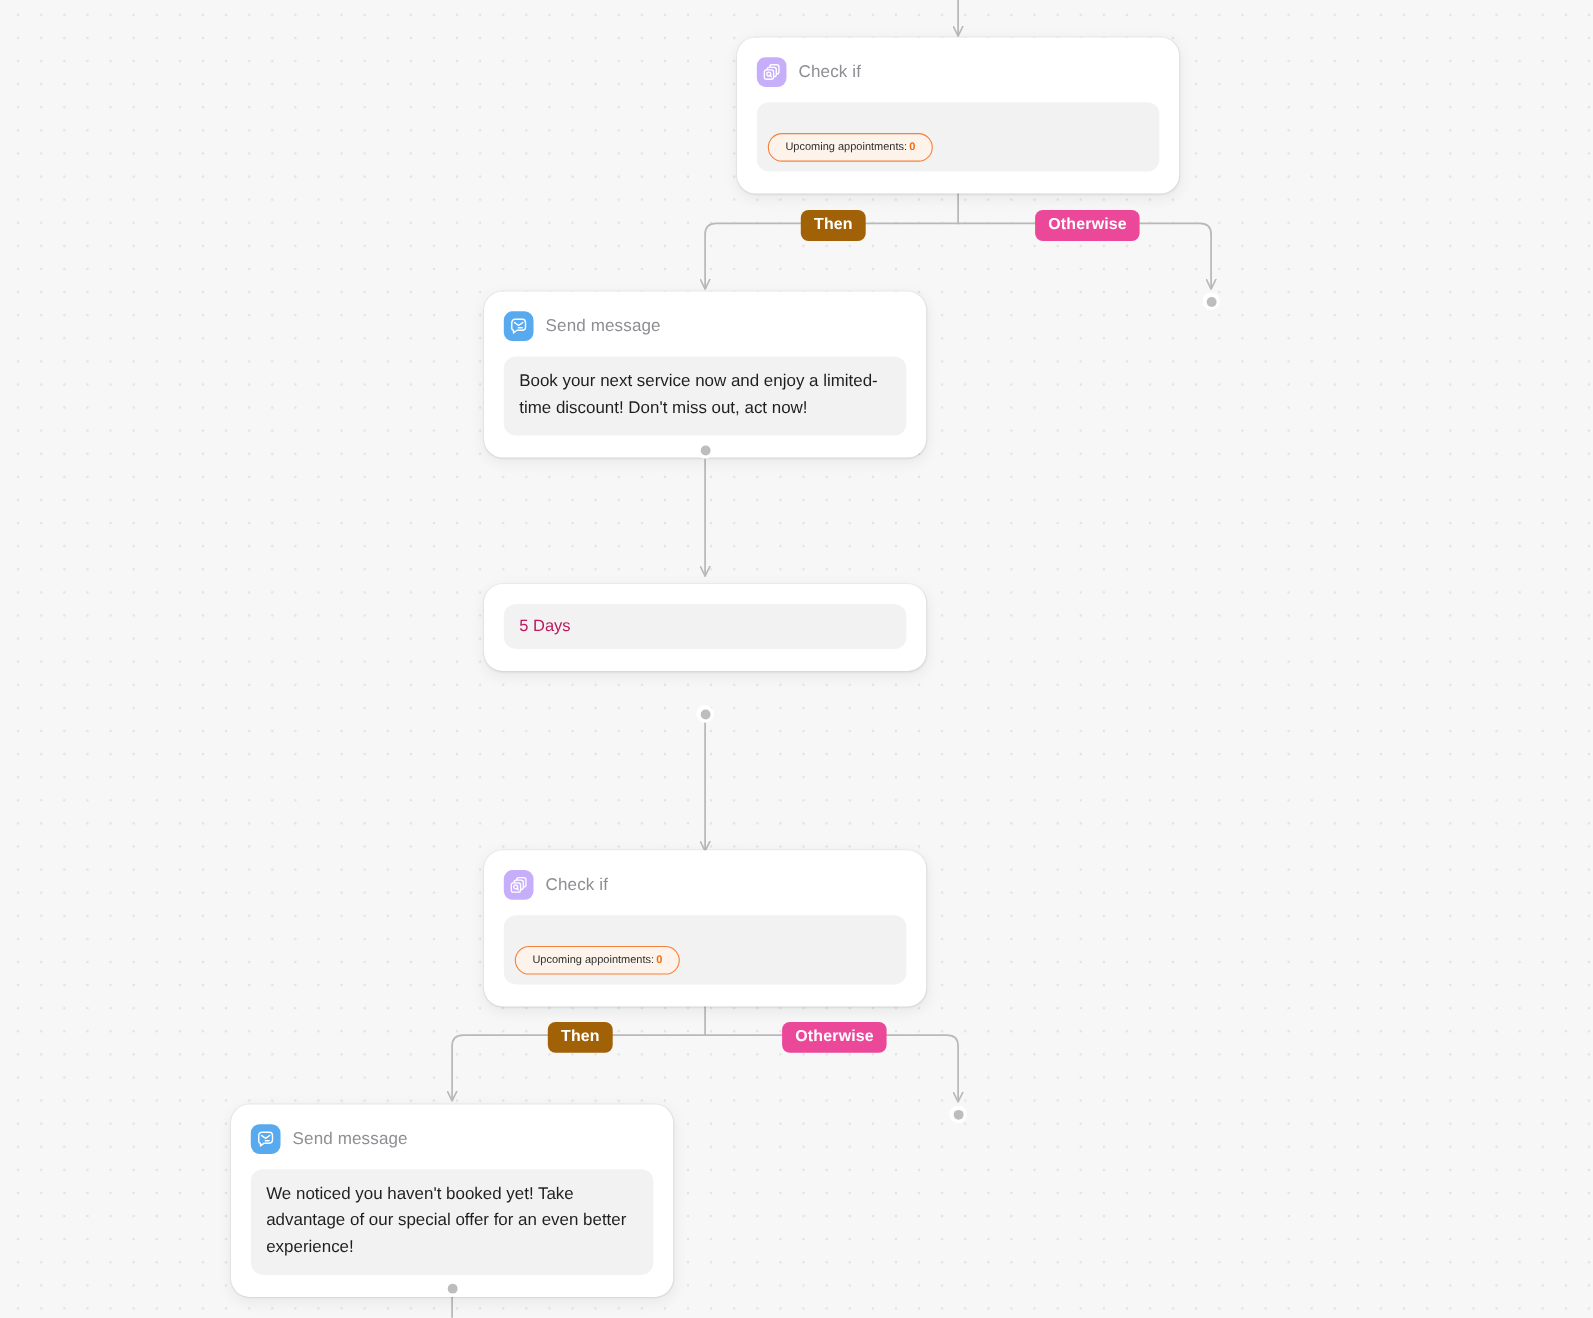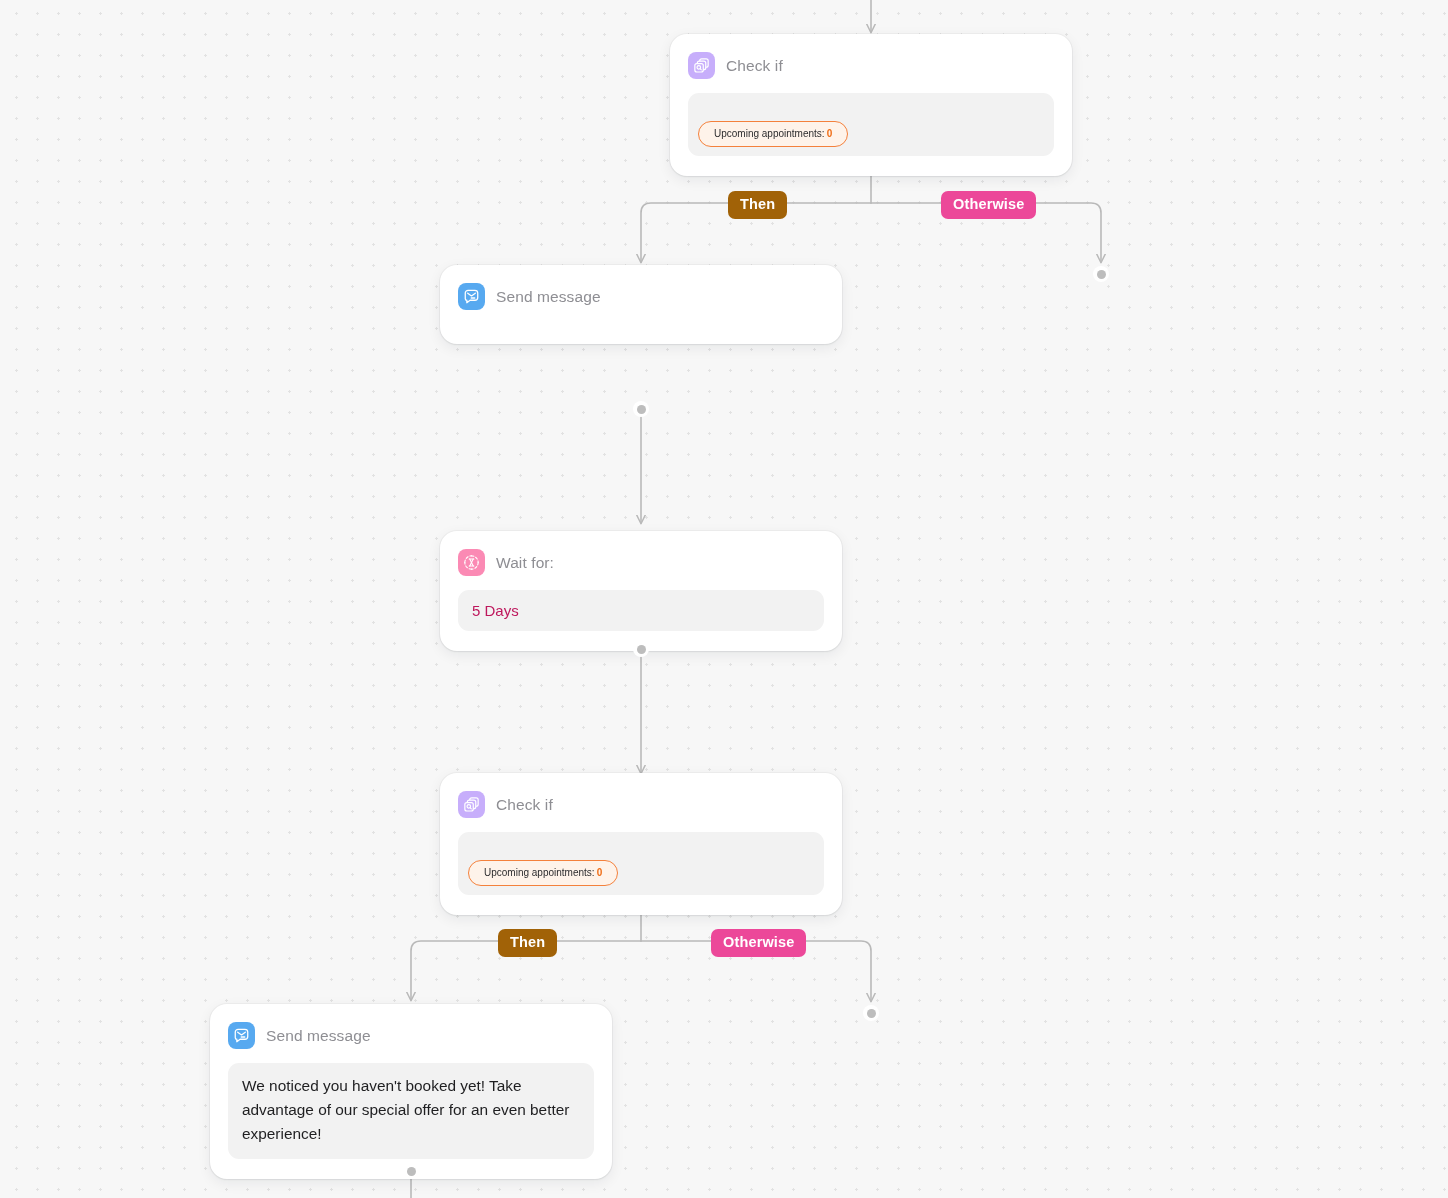--- a/index.html
+++ b/index.html
@@ -214,40 +214,26 @@
     <div class="node-head">
       <span class="node-icon icon-send">
         <svg width="17" height="17" viewBox="0 0 24 24" fill="none" stroke="#ffffff" stroke-width="1.8" stroke-linecap="round" stroke-linejoin="round">
           <path d="M3.2 7.2a4 4 0 0 1 4-4h9.6a4 4 0 0 1 4 4v6.1a4 4 0 0 1-4 4H10l-4.6 3.5v-3.5a2.2 2.2 0 0 1-2.2-2.2z"></path>
           <path d="M6.6 7.3 L 12 11.2 L 17.4 7.3"></path>
           <line x1="11.6" y1="14.1" x2="16.6" y2="14.1"></line>
         </svg>
       </span>
       <span class="node-title">Send message</span>
     </div>
+    <div class="panel panel-text">Book your next service now and enjoy a limited-time discount! Don't miss out, act now!</div>
   </div>
 
   <div class="port" style="left:633px; top:401px;"></div>
 
   <div class="node" style="left:440px; top:531px; width:402px;">
-    <div class="node-head">
-      <span class="node-icon icon-wait">
-        <svg width="17" height="17" viewBox="0 0 24 24" fill="none" stroke="#ffffff" stroke-width="1.6" stroke-linecap="round" stroke-linejoin="round">
-          <path d="M12 2.6a9.4 9.4 0 0 1 9.4 9.4" stroke-dasharray="3.4 2.8"></path>
-          <path d="M21.4 12A9.4 9.4 0 0 1 12 21.4" stroke-dasharray="3.4 2.8"></path>
-          <path d="M12 21.4A9.4 9.4 0 0 1 2.6 12" stroke-dasharray="3.4 2.8"></path>
-          <path d="M2.6 12A9.4 9.4 0 0 1 12 2.6" stroke-dasharray="3.4 2.8"></path>
-          <line x1="8.7" y1="7.1" x2="15.3" y2="7.1"></line>
-          <line x1="8.7" y1="16.9" x2="15.3" y2="16.9"></line>
-          <path d="M9.6 7.1 L 14.4 16.9"></path>
-          <path d="M14.4 7.1 L 9.6 16.9"></path>
-        </svg>
-      </span>
-      <span class="node-title">Wait for:</span>
-    </div>
     <div class="panel panel-value">5 Days</div>
   </div>
 
   <div class="port" style="left:633px; top:641px;"></div>
 
   <div class="node" style="left:440px; top:773px; width:402px;">
     <div class="node-head">
       <span class="node-icon icon-check">
         <svg width="17" height="17" viewBox="0 0 24 24" fill="none" stroke="#ffffff" stroke-width="1.7" stroke-linecap="round" stroke-linejoin="round">
           <rect x="9.5" y="2.6" width="11.9" height="11.9" rx="2.8"></rect>

